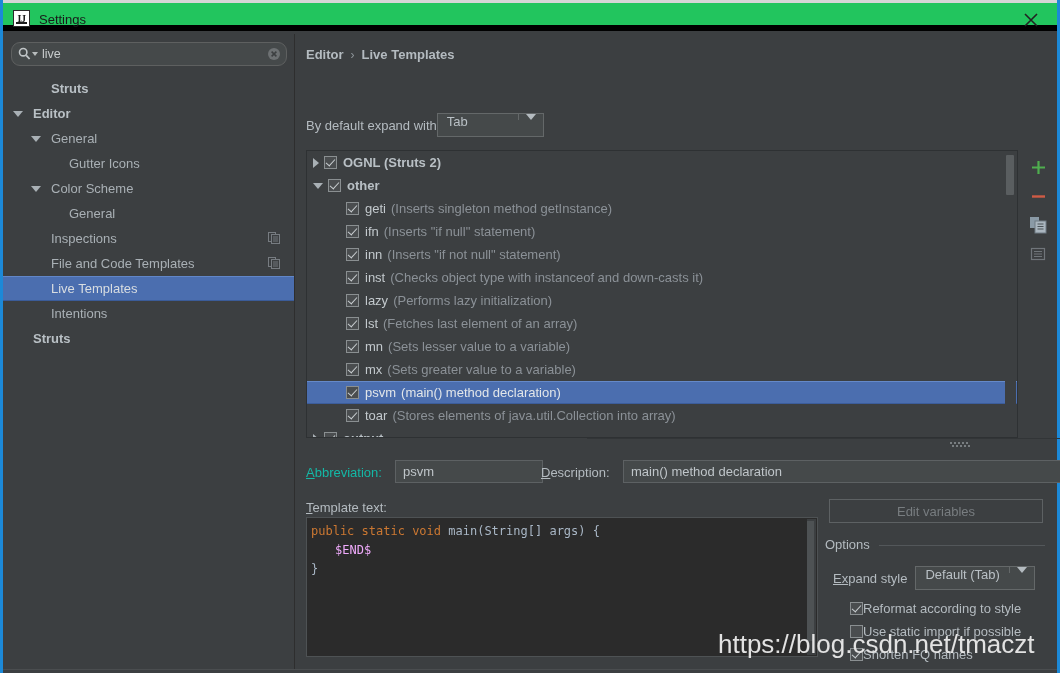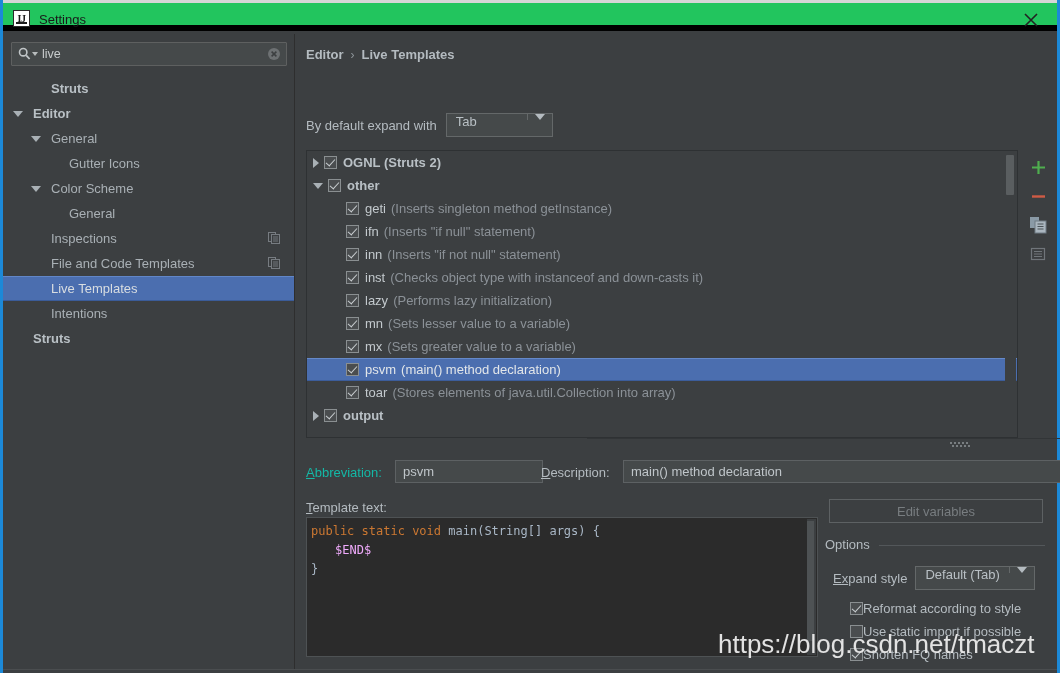--- a/index.html
+++ b/index.html
@@ -82,21 +82,21 @@
     width: 292px; height: 636px;
     background: #3c3f41;
     border-right: 1px solid #2e2e2e;
     box-sizing: border-box;
   }
   .search-wrap {
     position: absolute; left: 8px; top: 8px;
     width: 276px; height: 24px;
     background: #45494a;
     border: 1px solid #5e6060;
-    border-radius: 1px;
+    border-radius: 9px;
     box-sizing: border-box;
   }
   .search-icon-g {
     position: absolute; left: 6px; top: 4px;
     display: flex; align-items: center; gap: 1px;
   }
   .search-icon-g svg { display:block; }
   .tri-down {
     width: 0; height: 0;
     border-left: 3.5px solid transparent;
@@ -155,21 +155,21 @@
   }
   .breadcrumb {
     position: absolute; left: 11px; top: 13px;
     font-size: 13px; font-weight: bold; color: #b4bbc0;
     display: flex; align-items: center; gap: 7px;
   }
   .bc-sep { color: #8d9499; font-weight: normal; font-size: 12px; }
 
   .expand-row {
     position: absolute; left: 11px; top: 79px;
-    display: flex; align-items: center; gap: 9px;
+    display: flex; align-items: center; 
   }
   .expand-row .lab { font-size: 13px; color: #b4bbc0; }
   .combo {
     display: flex; align-items: flex-start;
     height: 24px;
     border: 1px solid #646869;
     background: #45494a;
     box-sizing: border-box;
   }
   .combo .val {
@@ -573,20 +573,26 @@
               <span style="display: inline-block; width: 39px; flex: 0 0 auto;"></span>
               <span class="cbx checked"></span>
               <span class="abbr">inst</span>
               <span class="desc">(Checks object type with instanceof and down-casts it)</span>
             </div>
             <div class="listrow">
               <span style="display: inline-block; width: 39px; flex: 0 0 auto;"></span>
               <span class="cbx checked"></span>
               <span class="abbr">lazy</span>
               <span class="desc">(Performs lazy initialization)</span>
+            </div>
+            <div class="listrow">
+              <span style="display: inline-block; width: 39px; flex: 0 0 auto;"></span>
+              <span class="cbx checked"></span>
+              <span class="abbr">lst</span>
+              <span class="desc">(Fetches last element of an array)</span>
             </div>
             <div class="listrow">
               <span style="display: inline-block; width: 39px; flex: 0 0 auto;"></span>
               <span class="cbx checked"></span>
               <span class="abbr">mn</span>
               <span class="desc">(Sets lesser value to a variable)</span>
             </div>
             <div class="listrow">
               <span style="display: inline-block; width: 39px; flex: 0 0 auto;"></span>
               <span class="cbx checked"></span>

